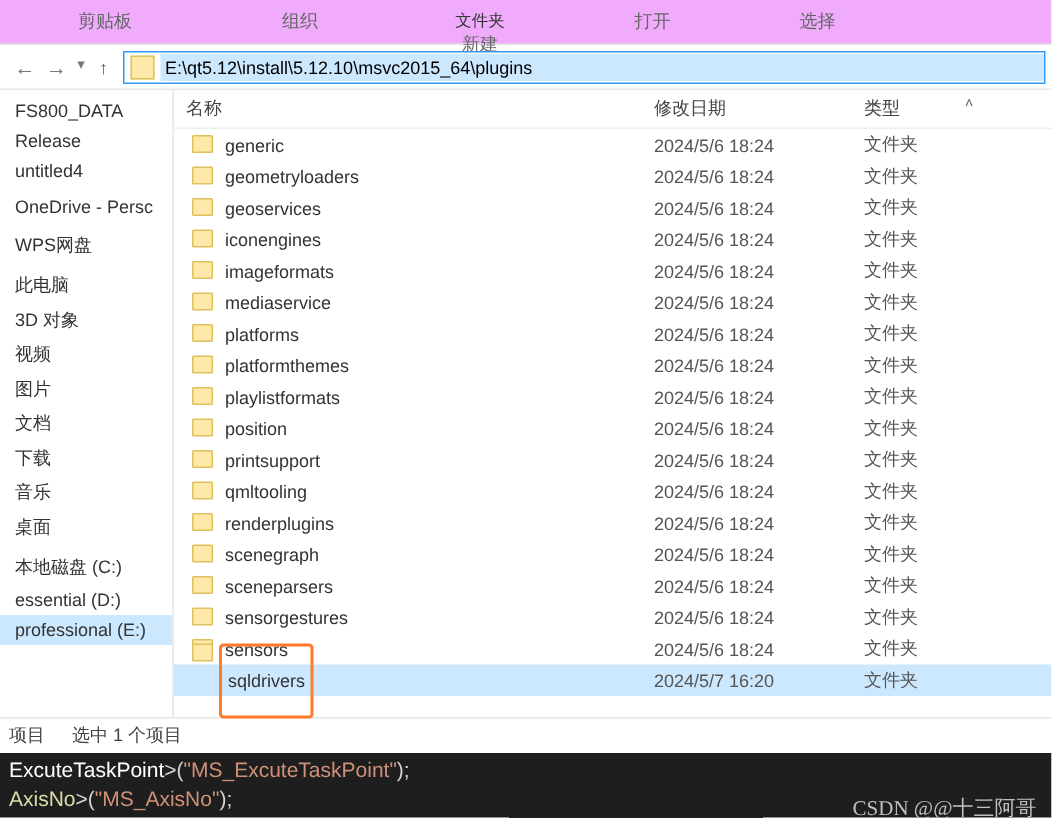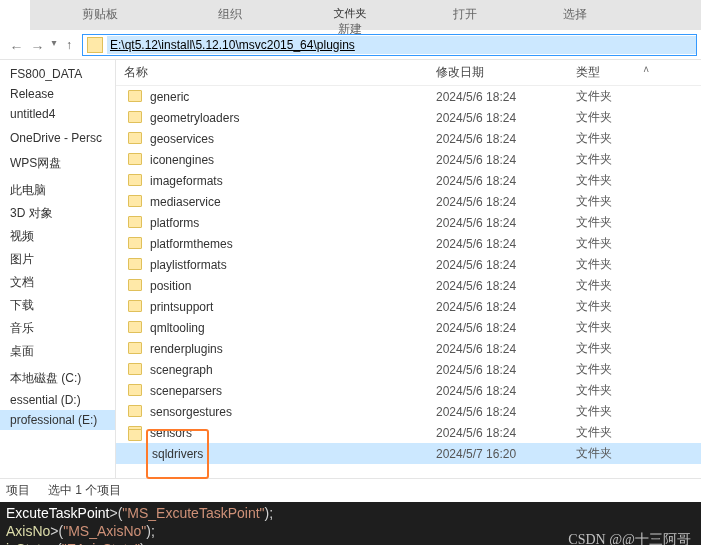--- a/index.html
+++ b/index.html
@@ -1,26 +1,26 @@
 <!DOCTYPE html>
 <html><head>
 <meta charset="utf-8">
 <style>
 * { margin: 0; padding: 0; box-sizing: border-box; font-family: "Microsoft YaHei", "Segoe UI", sans-serif; }
 body { width: 701px; height: 545px; overflow: hidden; font-size: 12px; background: #fff; }
 
-.ribbon { height: 30px; display: flex; align-items: flex-start; background: #e5e5e5; border-bottom: 1px solid #e5e5e5; color: #555; margin-left: 30px; }
+.ribbon { height: 30px; display: flex; align-items: flex-start; background: #f0abfc; border-bottom: 1px solid #e5e5e5; color: #555; }
 .ribbon-group { flex: 0 0 auto; text-align: center; font-size: 12px; padding: 6px 20px 4px; color: #666; }
 .rg-clip { width: 140px; } .rg-org { width: 120px; } .rg-new { width: 120px; } .rg-open { width: 110px; } .rg-sel { width: 110px; }
 .rg-top { font-size: 11px; color: #333; }
 
 .nav-row { display: flex; align-items: center; height: 30px; border-bottom: 1px solid #e5e5e5; }
 .nav-arrows { width: 60px; display: flex; justify-content: space-around; color: #777; font-size: 14px; padding-left: 6px; }
 .nav-up { color: #555; margin: 0 6px; }
-.addr-bar { flex: 1; height: 22px; border: 1px solid #3399ff; display: flex; align-items: center; margin: 0 4px; text-decoration: underline; }
+.addr-bar { flex: 1; height: 22px; border: 1px solid #3399ff; display: flex; align-items: center; margin: 0 4px; }
 .addr-icon { width: 16px; height: 16px; background: #ffe9a8; border: 1px solid #e0c05a; margin: 0 4px; }
 .addr-text { flex: 1; background: #cce8ff; color: #000; font-size: 12px; padding: 2px 3px; height: 18px; line-height: 14px; white-space: nowrap; overflow: hidden; }
 
 .body-row { display: flex; height: 418px; }
 .tree { width: 116px; border-right: 1px solid #e5e5e5; font-size: 12px; color: #333; padding-top: 4px; overflow: hidden; }
 .tree-item { padding: 3px 4px 3px 10px; white-space: nowrap; cursor: default; }
 .tree-item.spaced { margin-top: 4px; }
 .tree-item.selected { background: #cce8ff; }
 
 .list { flex: 1; position: relative; }

